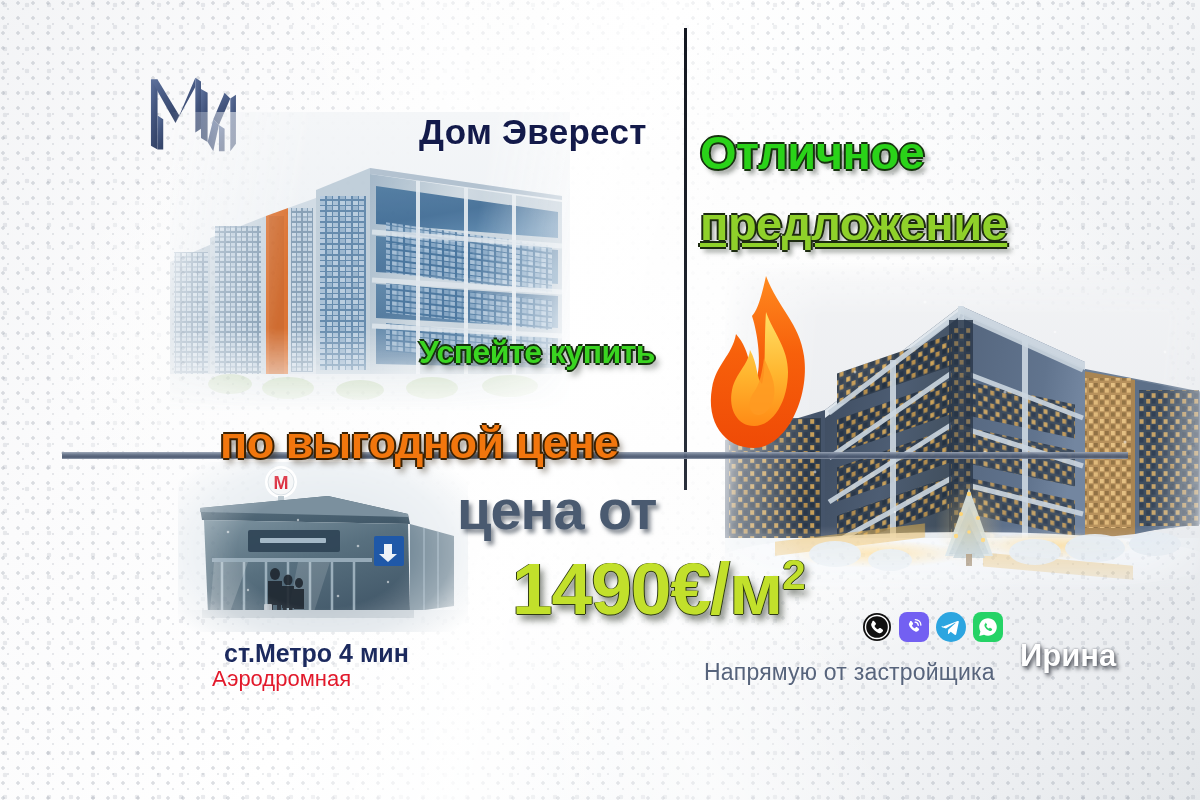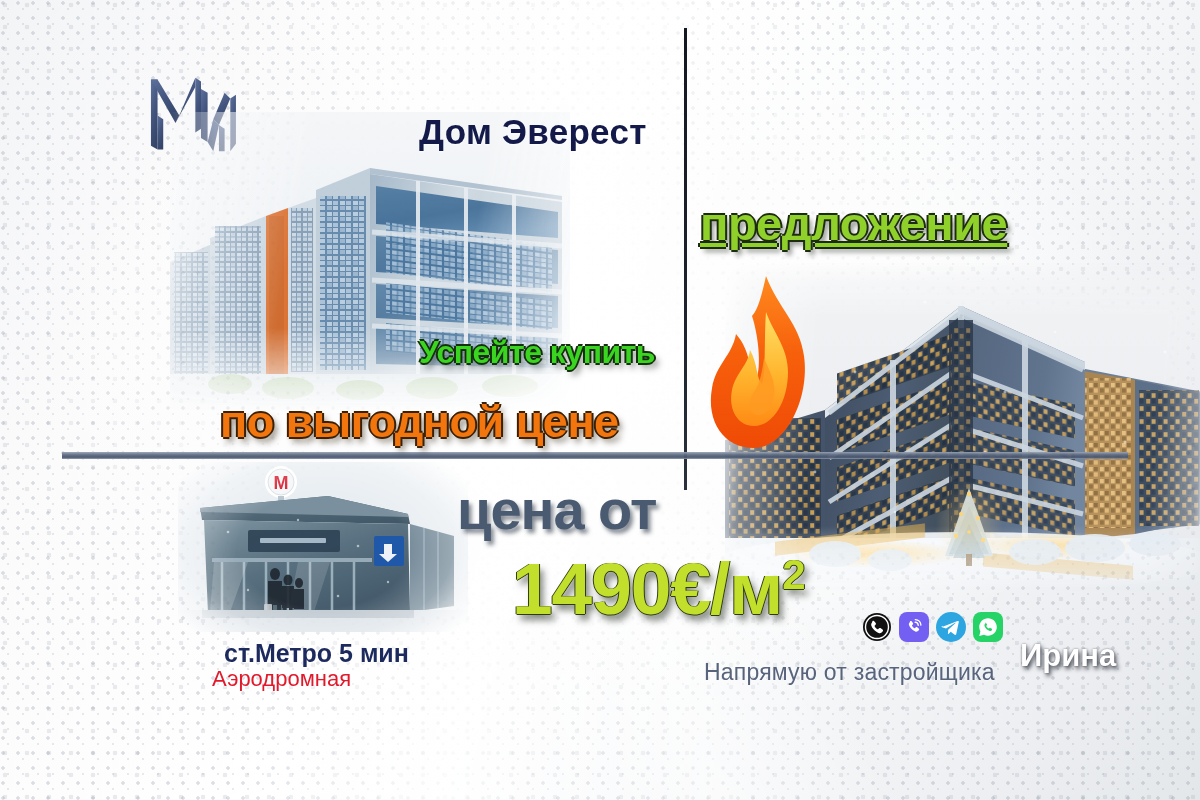--- a/index.html
+++ b/index.html
@@ -89,21 +89,21 @@
   .hl1{left:700px;top:125px;font-size:47px;color:#2ad319;
     text-shadow:-2px 0 0 #17320f, 2px 0 0 #17320f, 0 -2px 0 #17320f, 0 2px 0 #17320f,
                  4px 5px 5px rgba(20,30,20,.45);}
   .hl2{left:700px;top:196px;font-size:47px;color:#8fd12a;
     text-shadow:-2px 0 0 #1d2b10, 2px 0 0 #1d2b10, 0 -2px 0 #1d2b10, 0 2px 0 #1d2b10,
                  4px 5px 5px rgba(20,30,20,.45);text-decoration:underline;}
 
   .hl3{left:419px;top:334px;font-size:32px;font-weight:bold;color:#3ad521;letter-spacing:-.5px;
     text-shadow:-2px 0 0 #16300e, 2px 0 0 #16300e, 0 -2px 0 #16300e, 0 2px 0 #16300e,
                  4px 5px 6px rgba(20,30,20,.5);}
-  .hl4{left:220px;top:396px;font-size:45px;font-weight:bold;color:#f2760d;letter-spacing:-.5px;
+  .hl4{left:220px;top:417px;font-size:45px;font-weight:bold;color:#f2760d;letter-spacing:-.5px;
     text-shadow:-2px 0 0 #3a2104, 2px 0 0 #3a2104, 0 -2px 0 #3a2104, 0 2px 0 #3a2104,
                  4px 5px 6px rgba(40,25,5,.5);}
 
   .price-label{left:457px;top:477px;font-size:56px;font-weight:bold;color:#4a5a70;
     letter-spacing:-1px;text-shadow:3px 4px 4px rgba(35,45,60,.55);text-align:right;}
   .price-value{left:512px;top:547px;font-size:73px;font-weight:bold;color:#c2e02b;
     letter-spacing:-1px;text-shadow:-1px 0 0 #2e3a14, 1px 0 0 #2e3a14, 0 1px 0 #2e3a14,
                  4px 6px 7px rgba(25,35,20,.55);}
   .price-value .sup{font-size:42px;vertical-align:super;}
 
@@ -486,29 +486,30 @@
                C12 92 28 84 32 62 C48 80 44 100 52 108 C58 94 54 62 48 44 C54 38 58 22 62 4 Z" fill="url(#flOut)"></path>
       <path d="M62 40 C70 62 84 76 84 100 C84 128 70 154 50 154 C34 154 24 138 28 118
                C32 100 44 94 46 78 C54 92 52 106 58 112 C62 100 60 68 62 40 Z" fill="url(#flIn)"></path>
       <path d="M60 86 C66 100 72 110 70 124 C68 138 58 146 50 142 C44 138 44 128 50 120
                C56 112 58 100 60 86 Z" fill="#ff9a22" opacity=".85"></path>
     </svg>
   </div>
 
   <div class="t title-dom">Дом Эверест</div>
 
+  <div class="t hl-green hl1">Отличное</div>
   <div class="t hl-green hl2">предложение</div>
 
   <div class="t hl3">Успейте купить</div>
   <div class="t hl4">по выгодной цене</div>
 
   <div class="t price-label">цена от</div>
   <div class="t price-value"><span>1490€/м</span><span class="sup">2</span></div>
 
-  <div class="t metro-line1">ст.Метро 5 мин</div>
+  <div class="t metro-line1">ст.Метро 4 мин</div>
   <div class="t metro-line2">Аэродромная</div>
 
   <div class="t tagline">Напрямую от застройщика</div>
   <div class="t agent-name">Ирина</div>
 
   <div class="contacts">
     <span class="cicon" title="Телефон">
       <svg viewBox="0 0 30 30">
         <circle cx="15" cy="15" r="14" fill="#111111"></circle>
         <circle cx="15" cy="15" r="11.5" fill="none" stroke="#ffffff" stroke-width="1.4"></circle>

